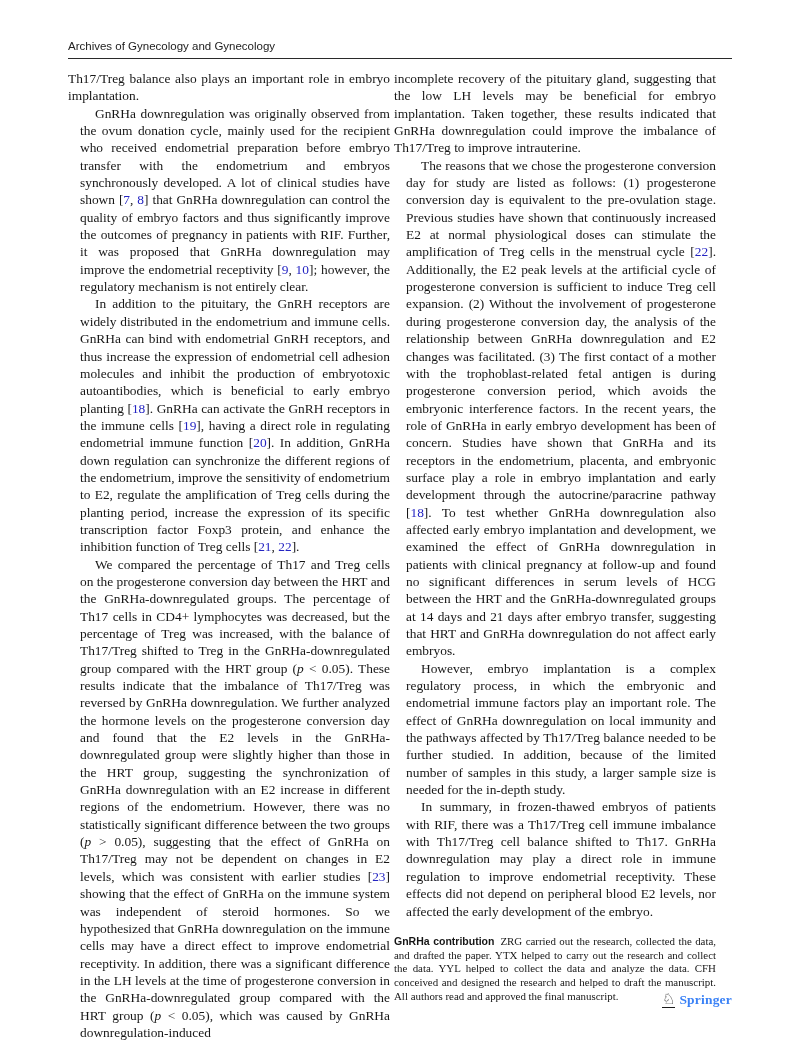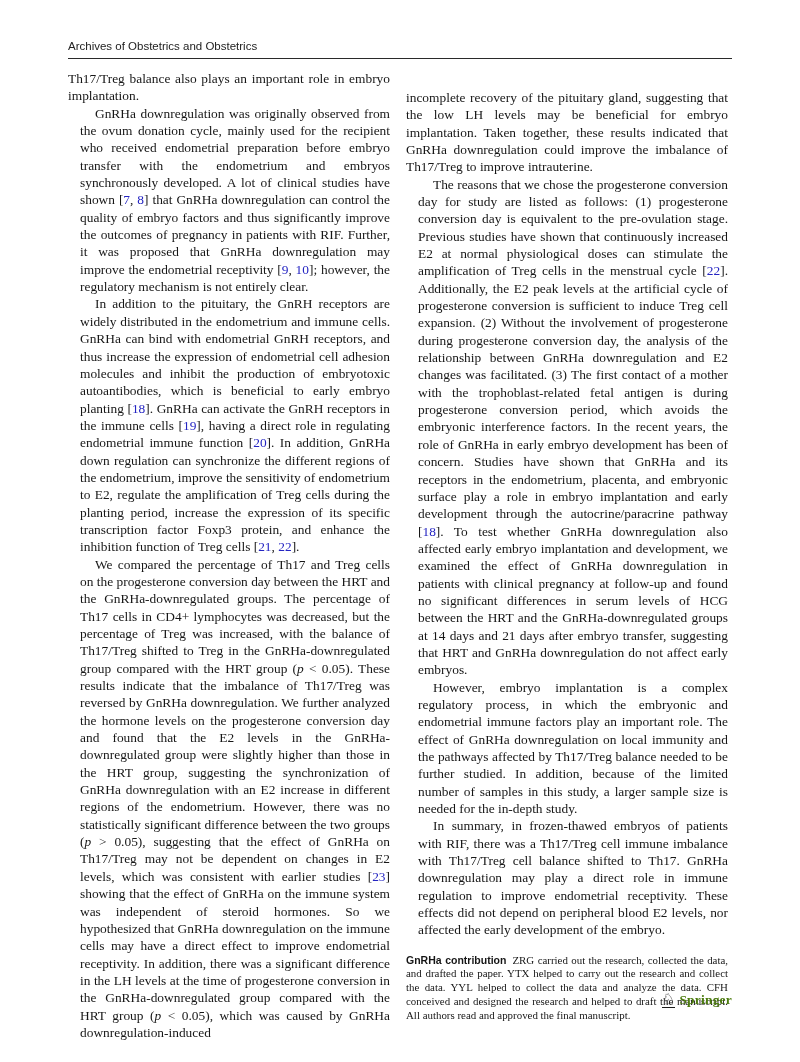--- a/index.html
+++ b/index.html
@@ -23,22 +23,21 @@
     position: absolute;
     top: 58px; left: 68px; right: 68px;
     height: 0;
     border-top: 1.6px solid #2a2a2a;
   }
   .columns {
     position: absolute;
     top: 70px; left: 68px;
     width: 664px;
     display: flex;
-    gap: 16px;
-    align-items: center;
+    gap: 4px;
   }
   .col { width: 322px; }
   p.para {
     margin: 0;
     font-size: 13.4px;
     line-height: 17.35px;
     text-align: justify;
     hyphens: auto;
   }
   p.para.indent { text-indent: 15px; margin-left: 12px; }
@@ -66,31 +65,31 @@
     font-size: 15px;
     line-height: 1;
     border-bottom: 1.3px solid #1a1a1a;
     padding-bottom: 0px;
     color: #1a1a1a;
   }
   .spr-word {
     font-family: "Liberation Serif", serif;
     font-size: 13.5px;
     font-weight: 600;
-    color: #4d7c0f;
+    color: #3b82f6;
     letter-spacing: 0.2px;
   }
 </style>
 </head>
 <body>
 
 <div class="page">
 
   <div class="running-head">
-    <span>Archives of Obstetrics and Obstetrics</span>
+    <span>Archives of Gynecology and Gynecology</span>
   </div>
   <div class="header-rule"></div>
 
   <div class="columns">
     <div class="col">
       <div>
           <p class="para">Th17/Treg balance also plays an important role in embryo implantation.</p>
           <p class="para indent">GnRHa downregulation was originally observed from the ovum donation cycle, mainly used for the recipient who received endometrial preparation before embryo transfer with the endometrium and embryos synchronously developed. A lot of clinical studies have shown [<span class="cite">7</span>, <span class="cite">8</span>] that GnRHa downregulation can control the quality of embryo factors and thus significantly improve the outcomes of pregnancy in patients with RIF. Further, it was proposed that GnRHa downregulation may improve the endometrial receptivity [<span class="cite">9</span>, <span class="cite">10</span>]; however, the regulatory mechanism is not entirely clear.</p>
           <p class="para indent">In addition to the pituitary, the GnRH receptors are widely distributed in the endometrium and immune cells. GnRHa can bind with endometrial GnRH receptors, and thus increase the expression of endometrial cell adhesion molecules and inhibit the production of embryotoxic autoantibodies, which is beneficial to early embryo planting [<span class="cite">18</span>]. GnRHa can activate the GnRH receptors in the immune cells [<span class="cite">19</span>], having a direct role in regulating endometrial immune function [<span class="cite">20</span>]. In addition, GnRHa down regulation can synchronize the different regions of the endometrium, improve the sensitivity of endometrium to E2, regulate the amplification of Treg cells during the planting period, increase the expression of its specific transcription factor Foxp3 protein, and enhance the inhibition function of Treg cells [<span class="cite">21</span>, <span class="cite">22</span>].</p>
           <p class="para indent">We compared the percentage of Th17 and Treg cells on the progesterone conversion day between the HRT and the GnRHa-downregulated groups. The percentage of Th17 cells in CD4+ lymphocytes was decreased, but the percentage of Treg was increased, with the balance of Th17/Treg shifted to Treg in the GnRHa-downregulated group compared with the HRT group (<i>p</i> &lt; 0.05). These results indicate that the imbalance of Th17/Treg was reversed by GnRHa downregulation. We further analyzed the hormone levels on the progesterone conversion day and found that the E2 levels in the GnRHa-downregulated group were slightly higher than those in the HRT group, suggesting the synchronization of GnRHa downregulation with an E2 increase in different regions of the endometrium. However, there was no statistically significant difference between the two groups (<i>p</i> &gt; 0.05), suggesting that the effect of GnRHa on Th17/Treg may not be dependent on changes in E2 levels, which was consistent with earlier studies [<span class="cite">23</span>] showing that the effect of GnRHa on the immune system was independent of steroid hormones. So we hypothesized that GnRHa downregulation on the immune cells may have a direct effect to improve endometrial receptivity. In addition, there was a significant difference in the LH levels at the time of progesterone conversion in the GnRHa-downregulated group compared with the HRT group (<i>p</i> &lt; 0.05), which was caused by GnRHa downregulation-induced</p>

